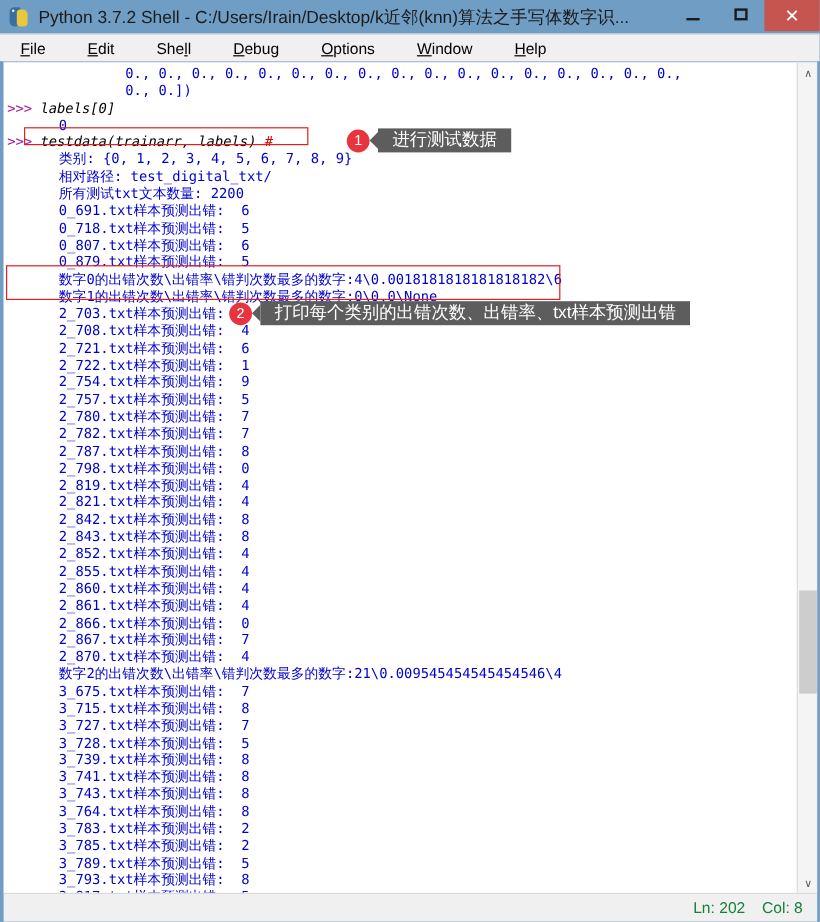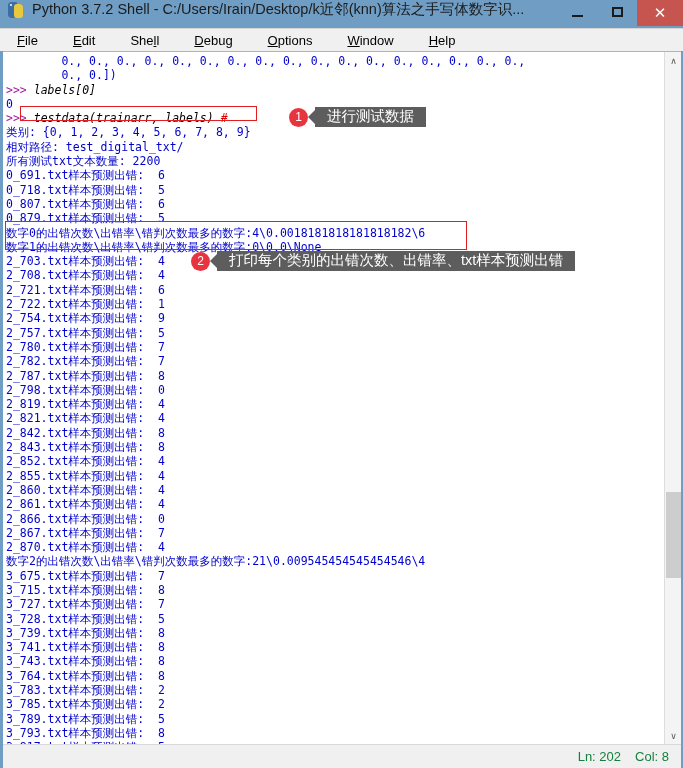--- a/index.html
+++ b/index.html
@@ -17,20 +17,21 @@
     background: #6f9dc4;
     border: 0;
     display: flex;
     flex-direction: column;
   }
 
   
   #titlebar {
     height: 28px;
     display: flex;
+    align-items: center;
     background: #6f9dc4;
     flex: 0 0 28px;
     padding-left: 6px;
   }
   #app-icon {
     width: 20px; height: 20px;
     margin-right: 6px;
     position: relative;
     flex: 0 0 20px;
   }
@@ -115,21 +116,21 @@
   #lines {
     position: relative;
     font-family: "DejaVu Sans Mono", monospace;
     font-size: 11.5px;
     line-height: 14.3px;
     white-space: pre;
     color: #0000cf;
     padding-left: 3px;
   }
   .ln { height: 14.3px; white-space: pre; }
-  .c-blue   { color: #0000cf; }
+  .c-blue   { color: #0000cf; margin-left: 43px; }
   .c-black  { color: #000000; font-style: italic; }
   .c-prompt { color: #a020a0; }
   .c-red    { color: #dd0000; }
 
   
   #vscroll {
     width: 17px;
     background: #f4f4f4;
     border-left: 1px solid #dcdcdc;
     flex: 0 0 17px;

